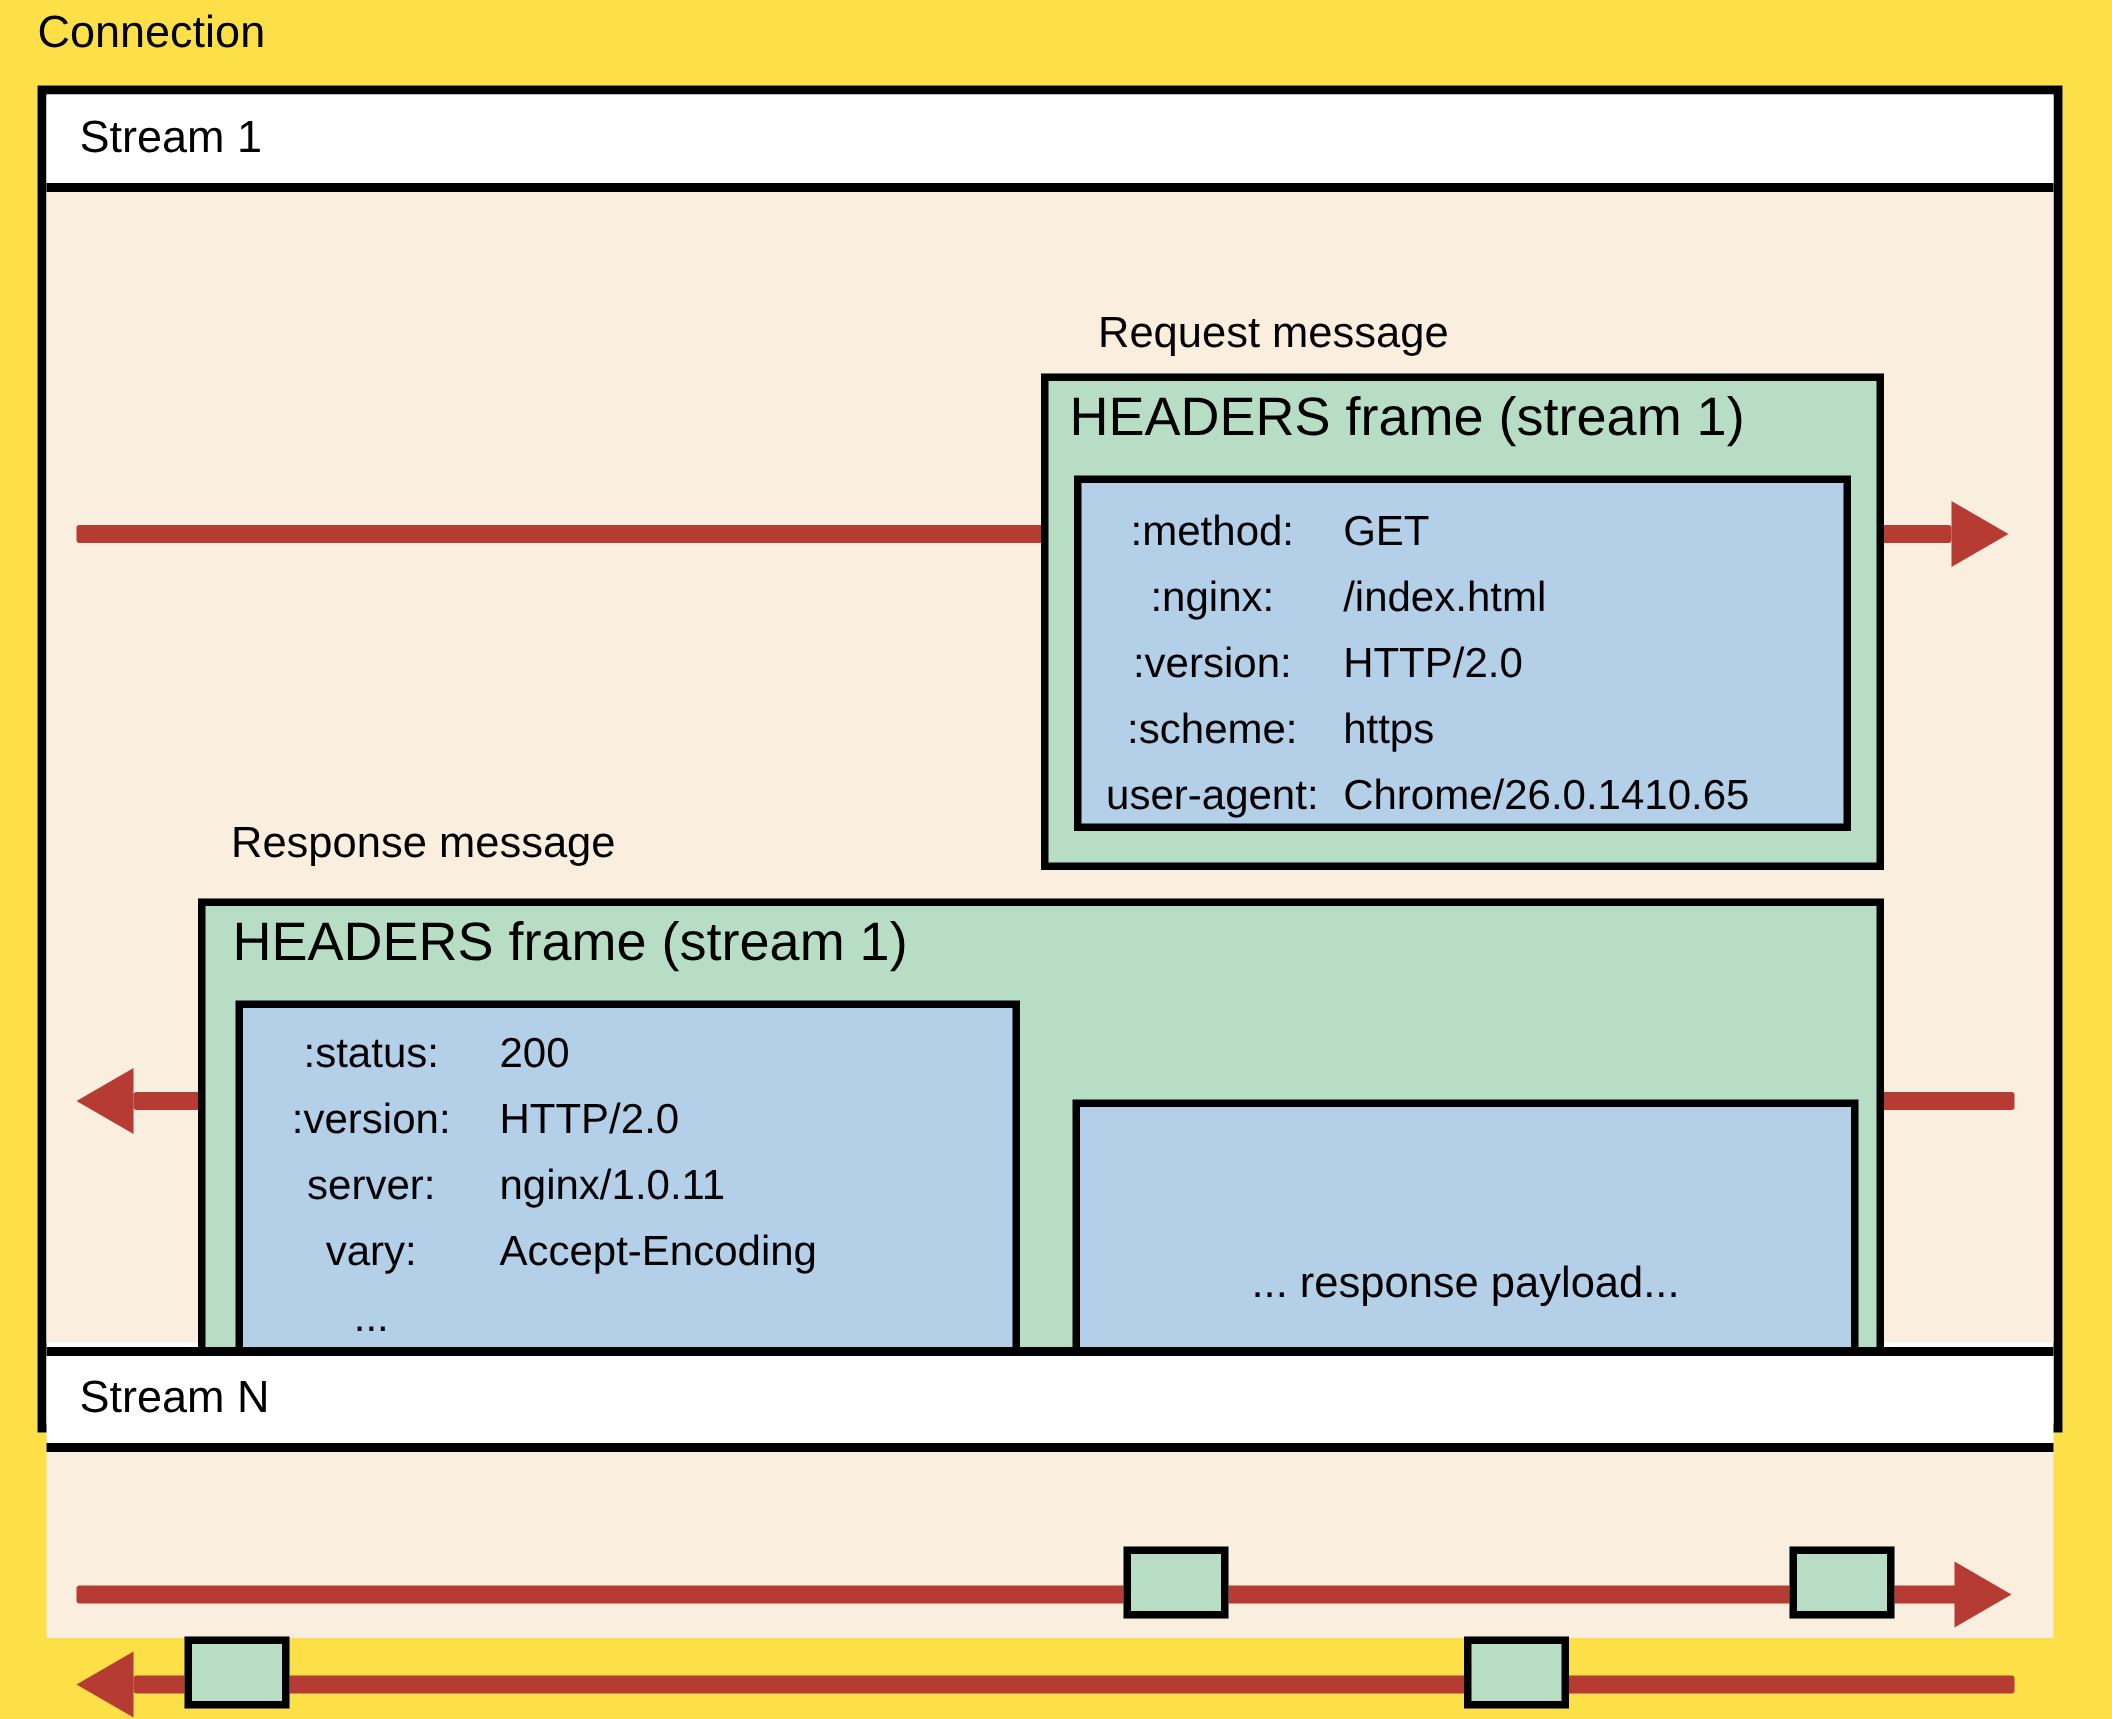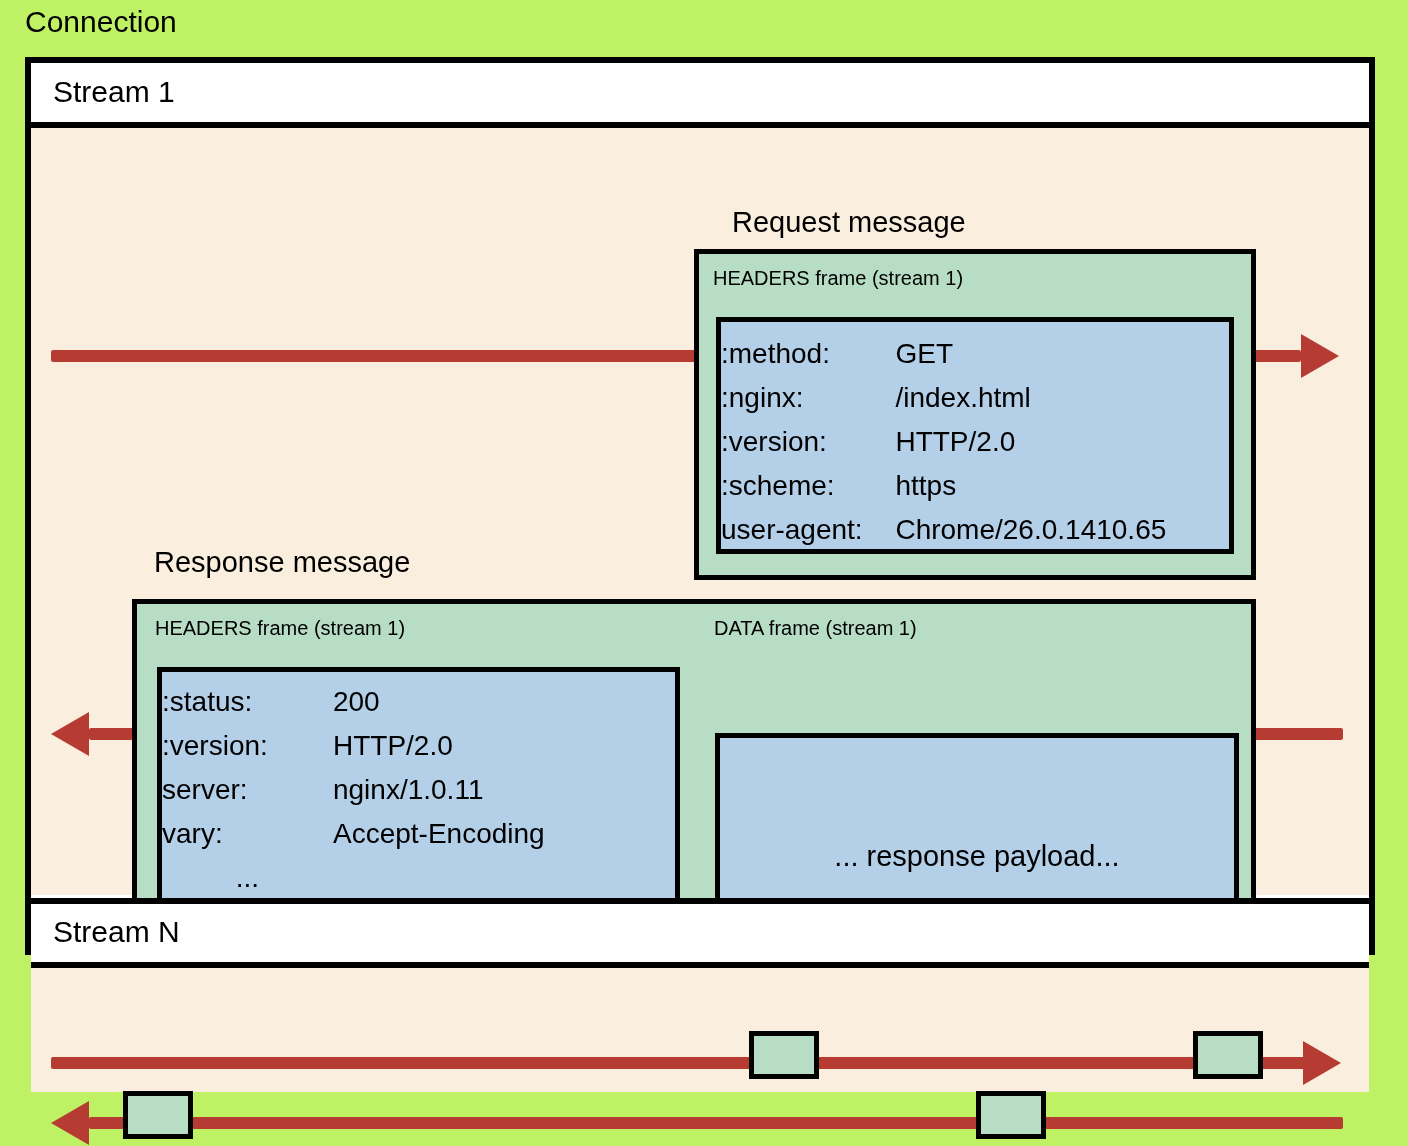--- a/index.html
+++ b/index.html
@@ -8,21 +8,21 @@
     background: #ffffff;
   }
   body {
     font-family: "Liberation Sans", sans-serif;
     -webkit-font-smoothing: antialiased;
   }
   #canvas {
     position: relative;
     width: 1408px;
     height: 1146px;
-    background: #bef264;
+    background: #fde047;
     overflow: hidden;
   }
 
   
   .connection-label {
     position: absolute;
     left: 25px;
     top: 2px;
     font-size: 30px;
     line-height: 40px;
@@ -105,21 +105,21 @@
 
   
   .frame-outer {
     position: absolute;
     background: #b7ddc4;
     border: 5px solid #000;
     box-sizing: border-box;
   }
   .frame-title {
     position: absolute;
-    font-size: 20px;
+    font-size: 36px;
     line-height: 32px;
     color: #000;
     white-space: nowrap;
   }
 
   
   .payload-box {
     position: absolute;
     background: #b4cfe8;
     border: 5px solid #000;
@@ -135,21 +135,21 @@
     border-collapse: collapse;
   }
   .kv-table td {
     font-size: 28px;
     line-height: 44px;
     color: #000;
     padding: 0;
     white-space: nowrap;
   }
   .kv-key {
-    text-align: left;
+    text-align: center;
     padding-right: 12px;
   }
   .kv-val {
     text-align: left;
   }
   .kv-ellipsis td {
     text-align: center;
   }
 
   .payload-text {
@@ -268,21 +268,20 @@
                 <td class="kv-val">Accept-Encoding</td>
               </tr>
               <tr class="kv-ellipsis">
                 <td class="kv-key">...</td>
                 <td class="kv-val"></td>
               </tr>
             </tbody>
           </table>
         </div>
 
-        <div class="frame-title" style="left:577px; top:8px;">DATA frame (stream 1)</div>
 
         <div class="payload-box" style="left:578px; top:81px; width:524px; height:245px;margin-top:48px;">
           <div class="payload-text">... response payload...</div>
         </div>
       </div>
     </div>
 
     <div class="vdots" style="left:669px; top:845px; width:14px; height:55px;">
       <i></i>
       <i></i>

